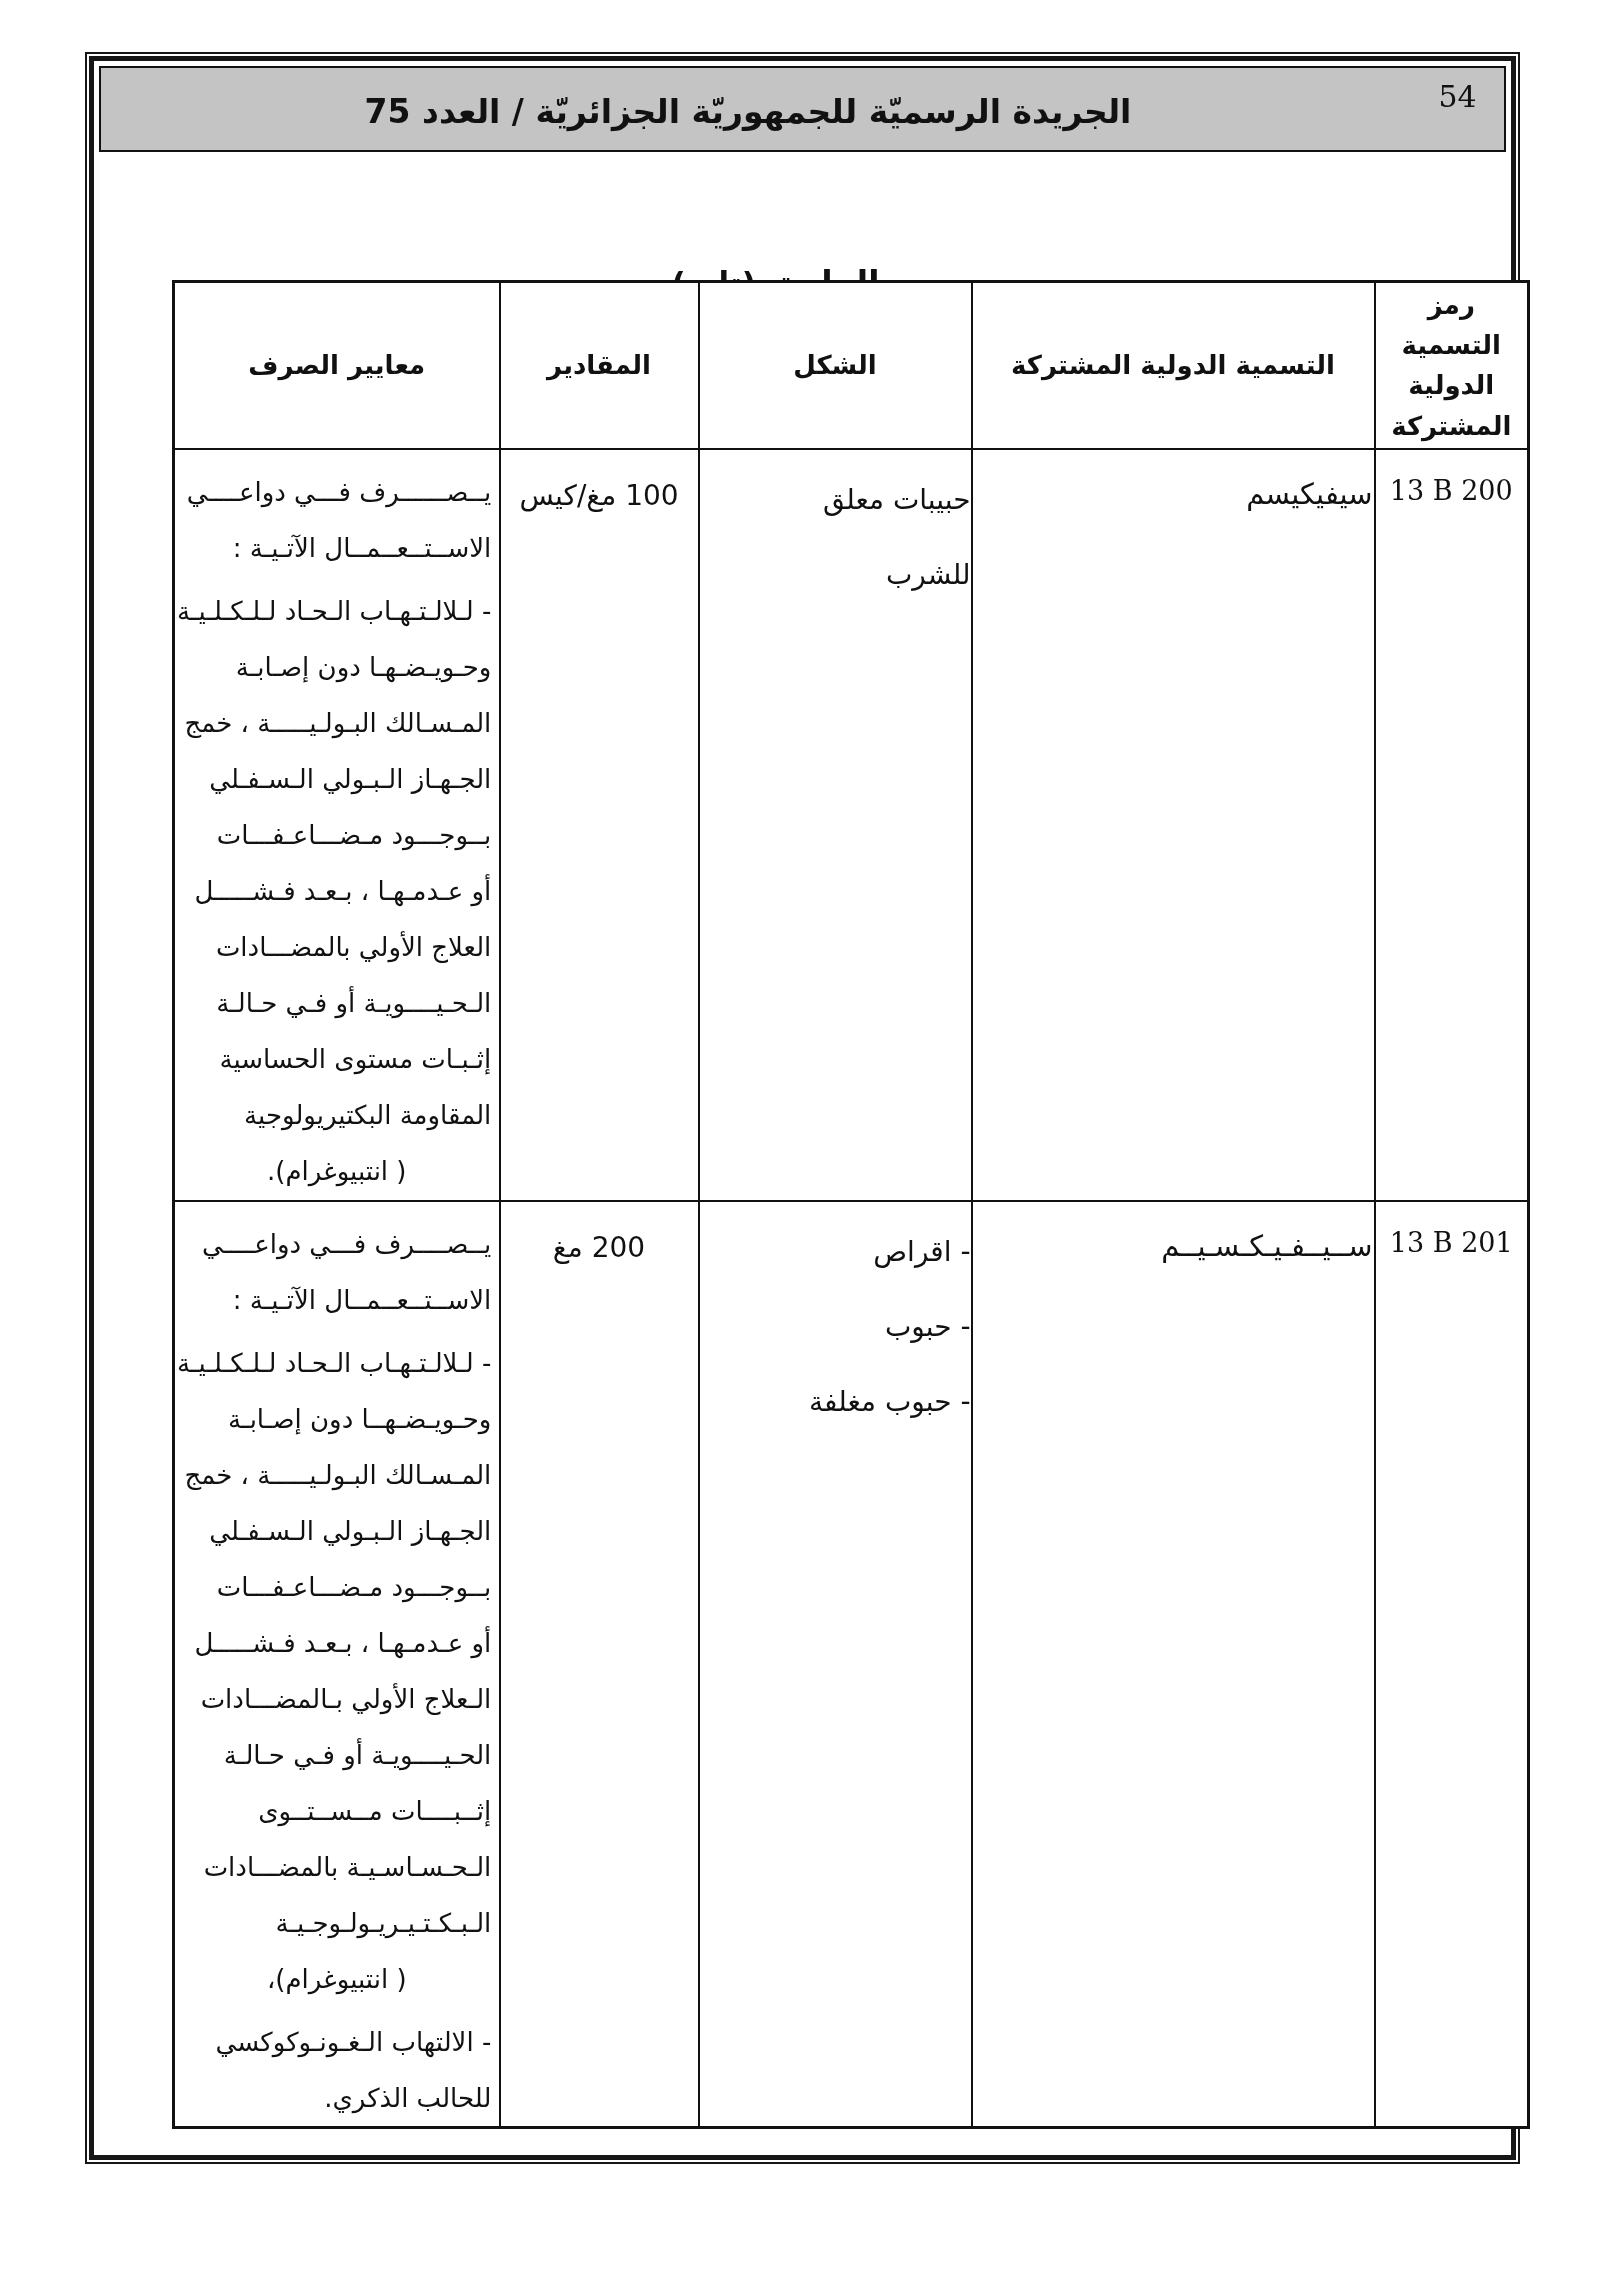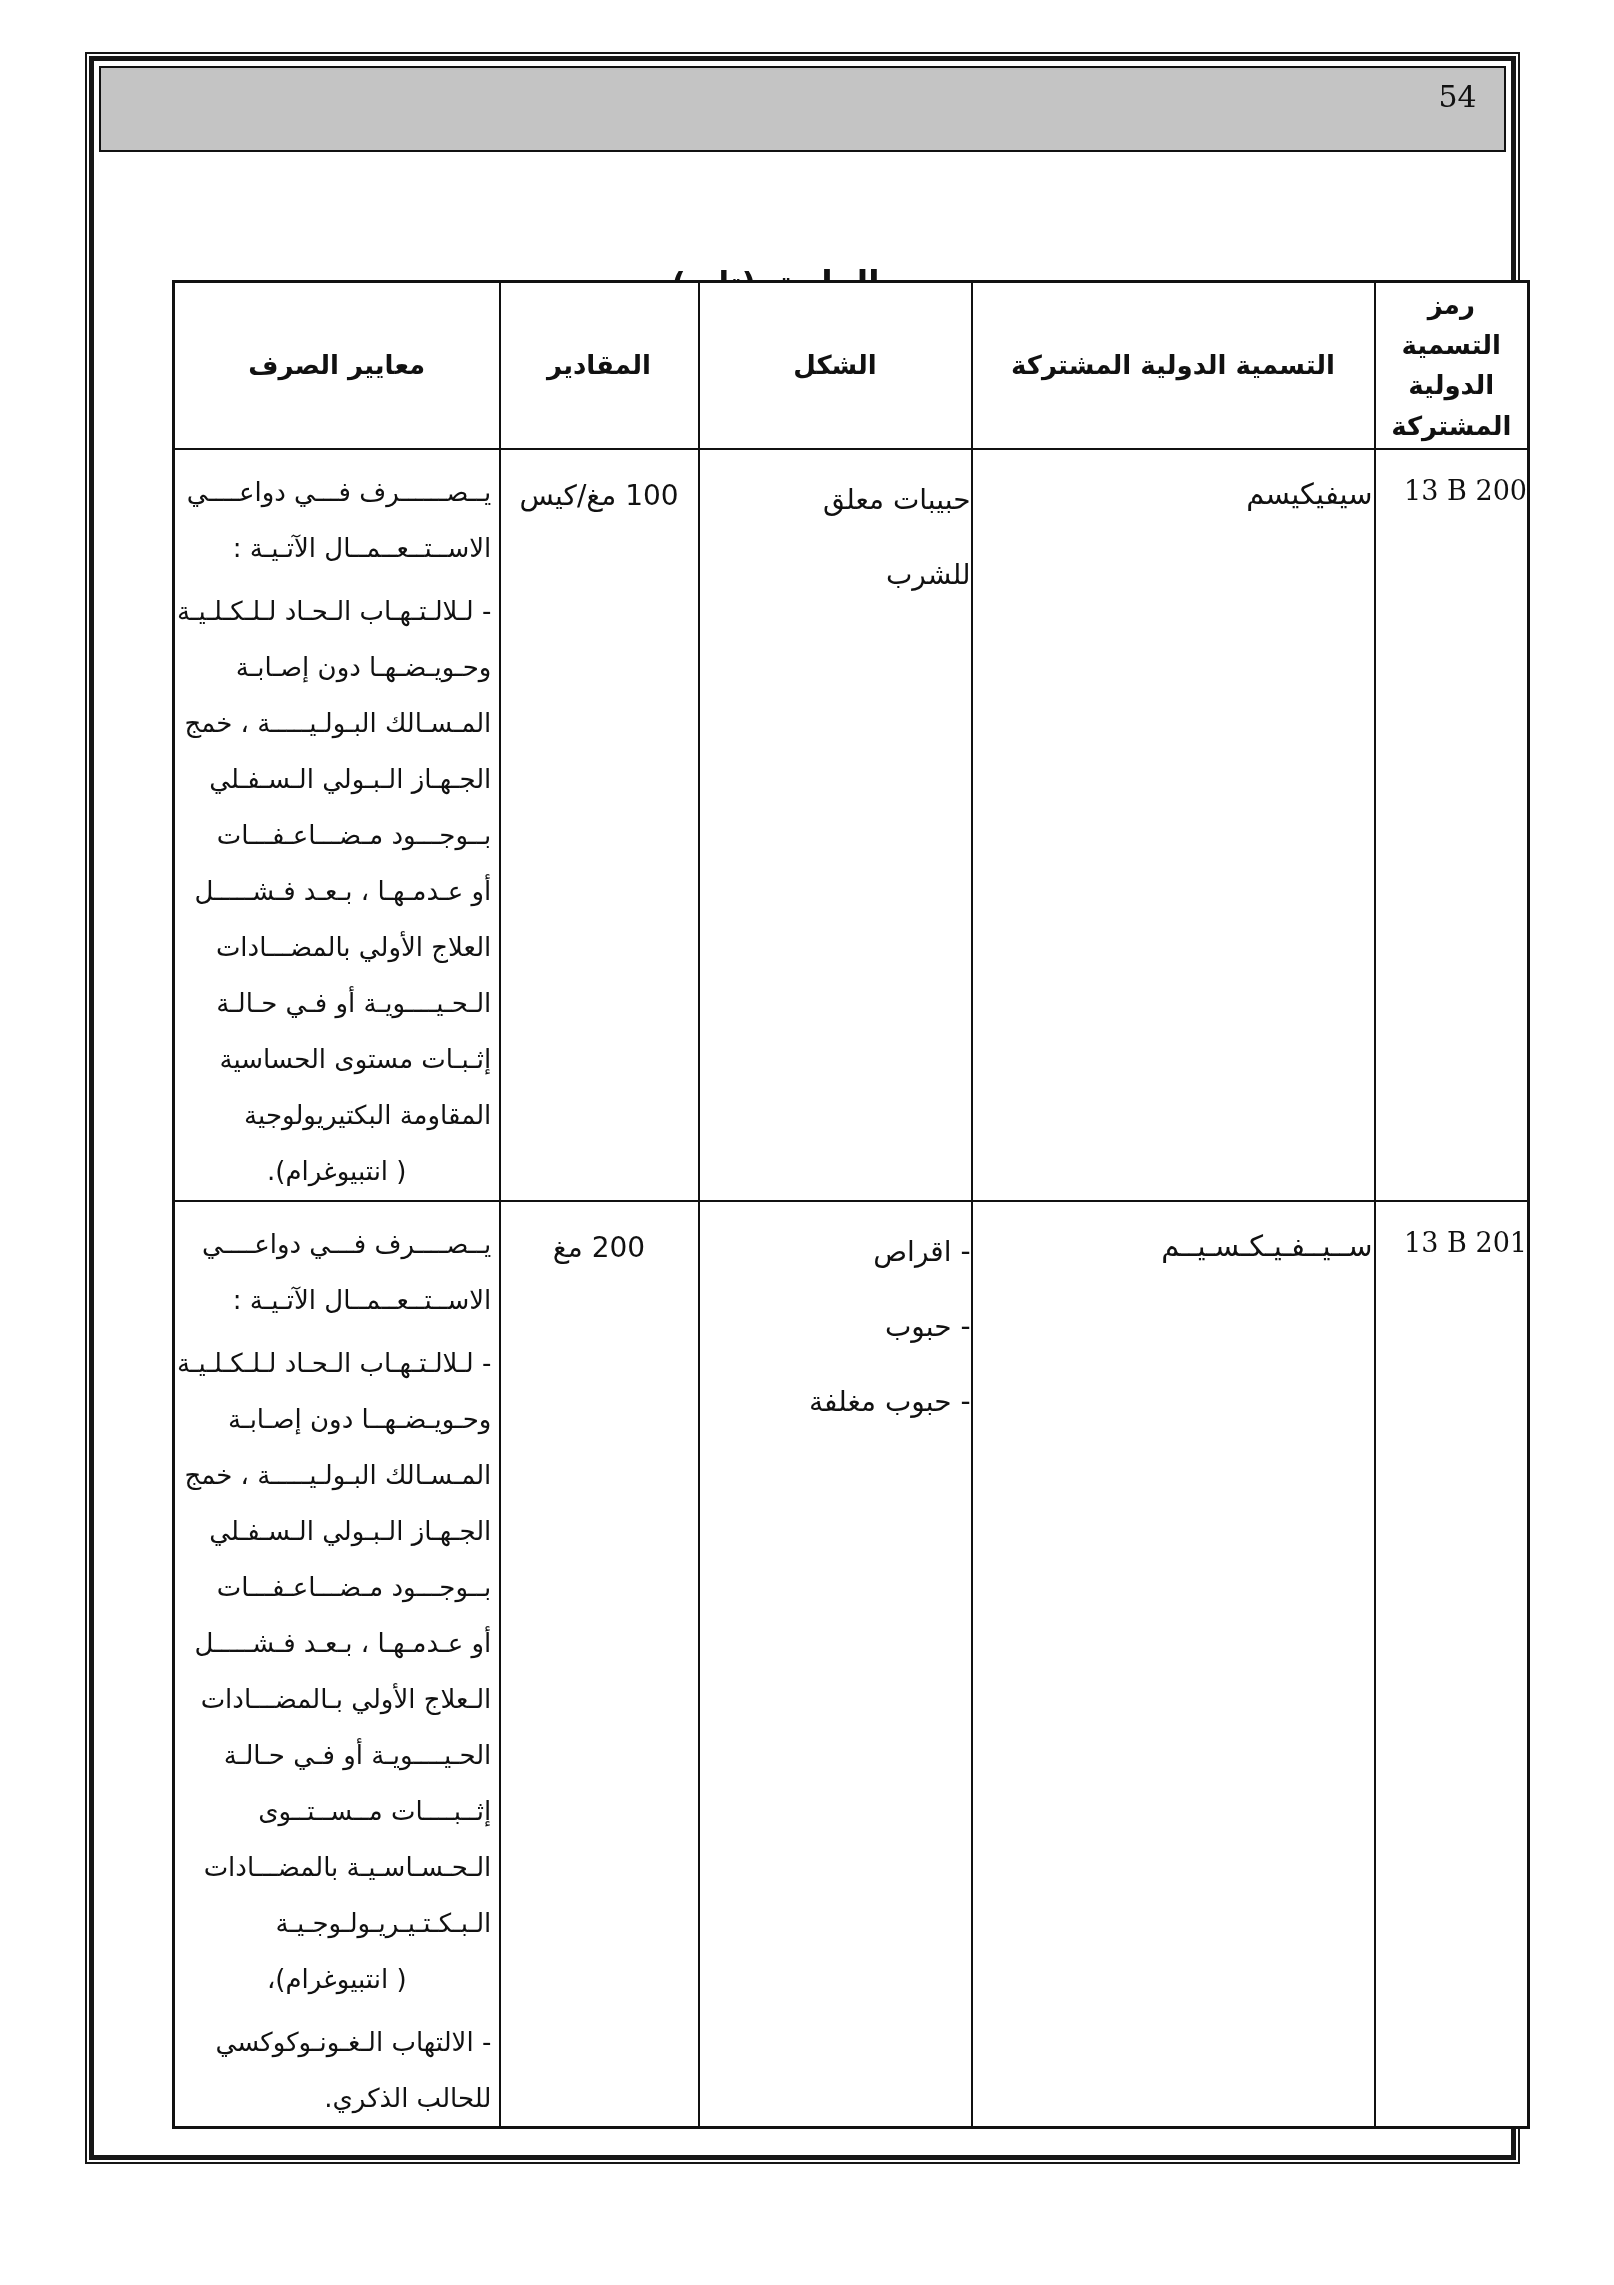--- a/index.html
+++ b/index.html
@@ -84,21 +84,21 @@
   .annex-table th {
     font-size:26px; font-weight:bold;
     text-align:center; vertical-align:middle;
     line-height:1.55;
     padding:0 7.2px;
   }
 
   .annex-table td { vertical-align:top; }
 
   .cell-code {
-    text-align:right;
+    text-align:center;
     padding-top:25px;
     font-family:"DejaVu Serif", serif;
     font-size:27px;
     direction:ltr;
   }
   .cell-inn {
     text-align:right;
     padding-top:27px;
     padding-right:0.9px;
     font-size:29px;
@@ -127,20 +127,21 @@
 </style>
 </head>
 <body>
 
 <div class="page">
 
   <div class="frame">
 
     <div class="header-bar">
       <div class="hb-pagenum">54</div>
+      <div class="hb-title">الجريدة الرسميّة للجمهوريّة الجزائريّة / العدد 75</div>
     </div>
 
     <div class="annex-title">
       <span class="annex-word">الملحق</span>
       <span>(تابع)</span>
     </div>
 
     <table class="annex-table">
       <colgroup>
         <col style="width:154px">

